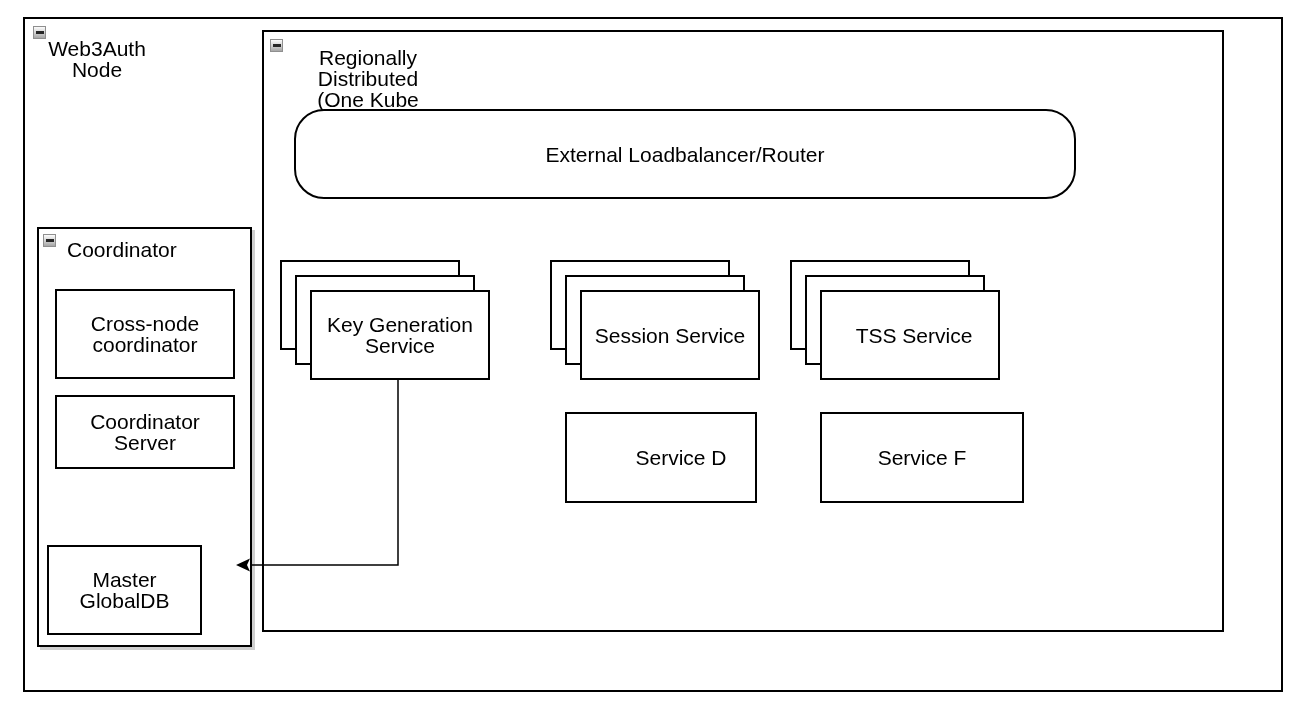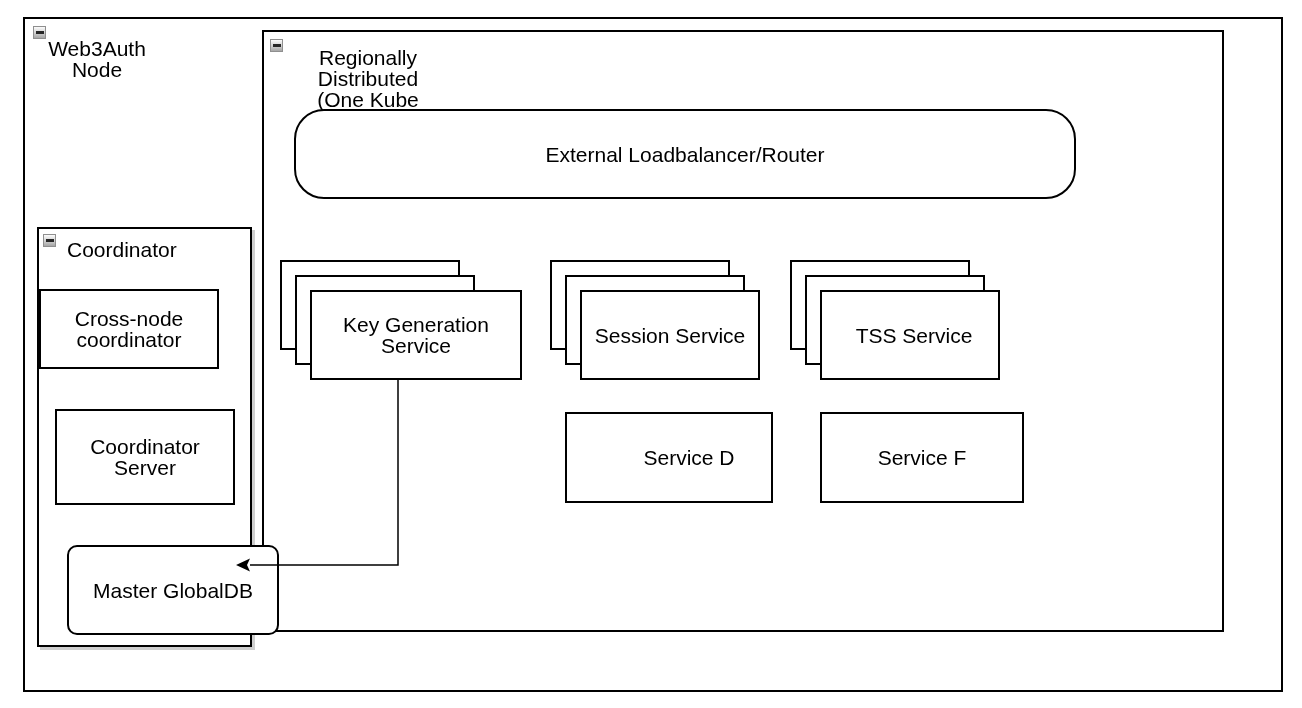--- a/index.html
+++ b/index.html
@@ -97,62 +97,62 @@
     </div>
     <div class="clabel" style="left:14px; top:15px; width:180px;">Regionally Distributed
 (One Kube Cluster)</div>
 
     <div class="node" style="left:30px; top:77px; width:782px; height:90px;border-radius:30px;">
       <span>External Loadbalancer/Router</span>
     </div>
 
     <div class="stackbox" style="left:16px;  top:228px;"></div>
     <div class="stackbox" style="left:31px;  top:243px;"></div>
-    <div class="node" style="left:46px; top:258px; width:212px; height:90px;">
+    <div class="node" style="left:46px; top:258px; width:180px; height:90px;">
       <span>Key Generation
 Service</span>
     </div>
 
     <div class="stackbox" style="left:286px; top:228px;"></div>
     <div class="stackbox" style="left:301px; top:243px;"></div>
     <div class="node" style="left:316px; top:258px; width:180px; height:90px;">
       <span>Session Service</span>
     </div>
 
     <div class="stackbox" style="left:526px; top:228px;"></div>
     <div class="stackbox" style="left:541px; top:243px;"></div>
     <div class="node" style="left:556px; top:258px; width:180px; height:90px;padding-left:8px;">
       <span>TSS Service</span>
     </div>
 
-    <div class="node" style="left:301px; top:380px; width:208px; height:91px;padding-left:40px;">
+    <div class="node" style="left:301px; top:380px; width:192px; height:91px;padding-left:40px;">
       <span>Service D</span>
     </div>
 
     <div class="node" style="left:556px; top:380px; width:204px; height:91px;">
       <span>Service F</span>
     </div>
   </div>
 
   <div class="container" id="coordinator" style="left:37px; top:227px; width:215px; height:420px;">
     <div class="collapse" style="left:4px; top:5px;">
       <span class="minusbar"></span>
     </div>
     <div class="clabel" style="left:28px; top:10px; width:110px; text-align:left;">Coordinator</div>
 
-    <div class="node" style="left:0; top:60px; width:180px; height:80px;text-align:center;">
+    <div class="node" style="left:16px; top:60px; width:180px; height:90px;text-align:center;">
       <span>Cross-node
 coordinator</span>
     </div>
 
-    <div class="node" style="left:16px; top:180px; width:180px; height:96px;">
+    <div class="node" style="left:16px; top:166px; width:180px; height:74px;">
       <span>Coordinator Server</span>
     </div>
 
-    <div class="node" style="left:28px; top:316px; width:212px; height:90px;border-radius:10px;">
+    <div class="node" style="left:8px; top:316px; width:155px; height:90px;">
       <span>Master GlobalDB</span>
     </div>
   </div>
 
   <svg class="edges" viewBox="0 0 1302 708" xmlns="http://www.w3.org/2000/svg">
     <path d="M 398 378 L 398 565 L 250 565" stroke="#000000" stroke-width="1.5" fill="none"></path>
     <polygon points="236,565 250,558.5 247,565 250,571.5" fill="#000000"></polygon>
   </svg>
 
 </div>

